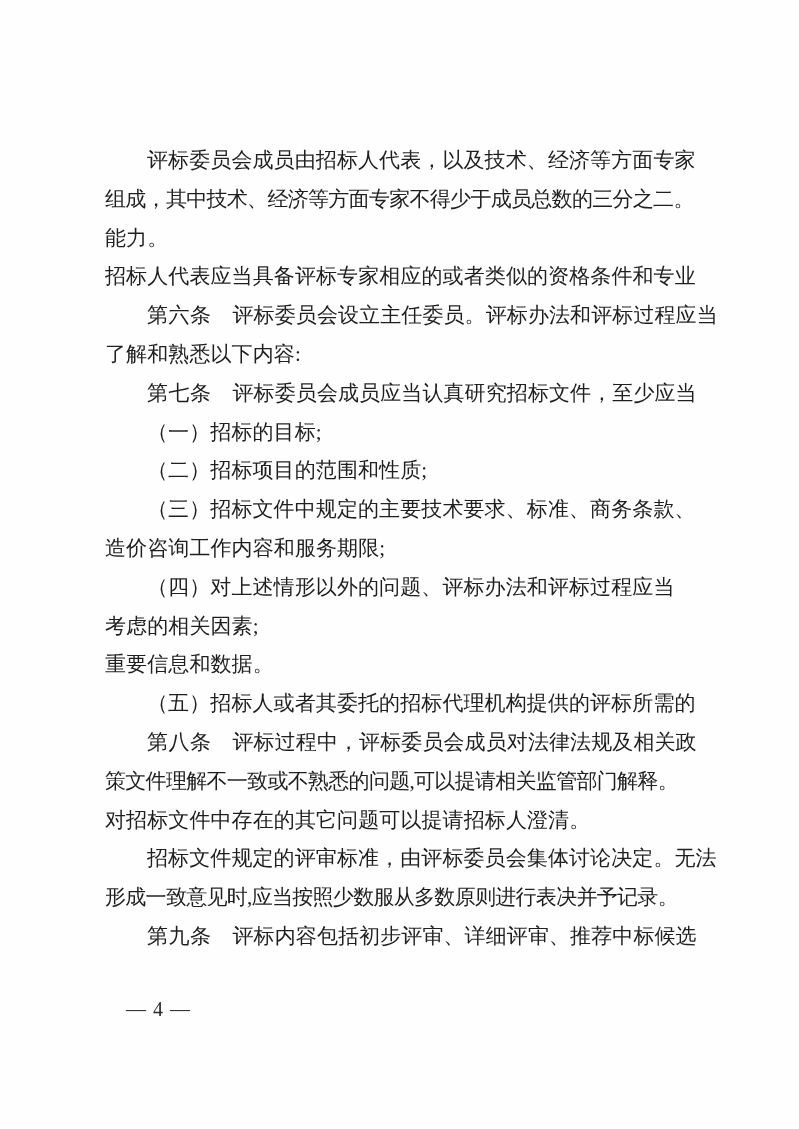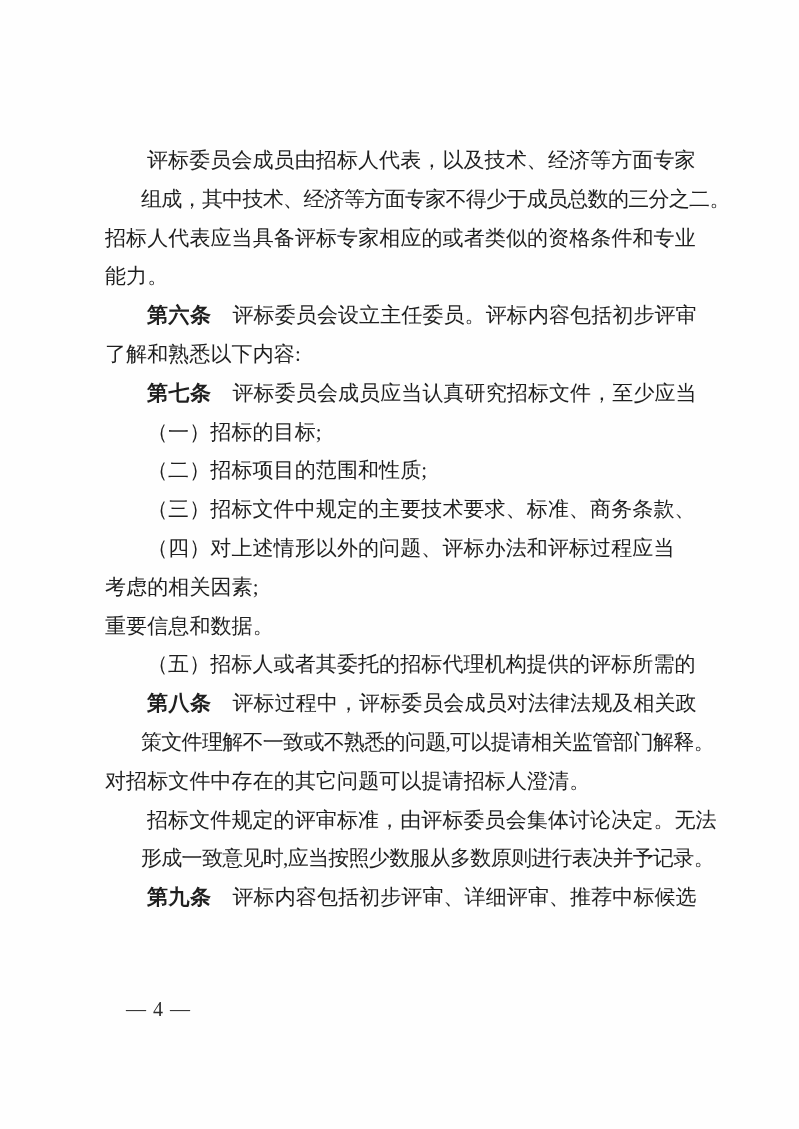--- a/index.html
+++ b/index.html
@@ -27,24 +27,23 @@
     font-size: 21px;
     color: #1f1f1f;
     white-space: nowrap;
     letter-spacing: 0.1px;
   }
   .doc-line.indent {
     text-indent: 42px;
   }
   .doc-line.tight {
     letter-spacing: -0.7px;
-    margin-left: 36px;
   }
   .article-head {
-    font-weight: bold;
+    font-weight: normal;
     margin-right: 1em;
     letter-spacing: 0.5px;
     margin-top: 32px;
   }
   .page-footer {
     position: absolute;
     left: 126px;
     top: 998px;
     font-size: 20px;
     line-height: 22px;
@@ -53,28 +52,29 @@
   }
 </style>
 </head>
 <body>
 
 <div class="page">
   <div class="content">
 
   <div class="doc-line indent"><span>评标委员会成员由招标人代表，以及技术、经济等方面专家</span></div>
       <div class="doc-line tight"><span>组成，其中技术、经济等方面专家不得少于成员总数的三分之二。</span></div>
+      <div class="doc-line"><span>能力。</span></div>
       <div class="doc-line"><span>招标人代表应当具备评标专家相应的或者类似的资格条件和专业</span></div>
-      <div class="doc-line"><span>能力。</span></div>
-      <div class="doc-line indent"><span class="article-head">第六条</span><span>评标委员会设立主任委员。评标内容包括初步评审</span></div>
+      <div class="doc-line indent"><span class="article-head">第六条</span><span>评标委员会设立主任委员。评标办法和评标过程应当</span></div>
       <div class="doc-line"><span>了解和熟悉以下内容:</span></div>
       <div class="doc-line indent"><span class="article-head">第七条</span><span>评标委员会成员应当认真研究招标文件，至少应当</span></div>
       <div class="doc-line indent"><span>（一）招标的目标;</span></div>
       <div class="doc-line indent"><span>（二）招标项目的范围和性质;</span></div>
       <div class="doc-line indent"><span>（三）招标文件中规定的主要技术要求、标准、商务条款、</span></div>
+      <div class="doc-line"><span>造价咨询工作内容和服务期限;</span></div>
       <div class="doc-line indent"><span>（四）对上述情形以外的问题、评标办法和评标过程应当</span></div>
       <div class="doc-line"><span>考虑的相关因素;</span></div>
       <div class="doc-line"><span>重要信息和数据。</span></div>
       <div class="doc-line indent"><span>（五）招标人或者其委托的招标代理机构提供的评标所需的</span></div>
       <div class="doc-line indent"><span class="article-head">第八条</span><span>评标过程中，评标委员会成员对法律法规及相关政</span></div>
       <div class="doc-line tight"><span>策文件理解不一致或不熟悉的问题,可以提请相关监管部门解释。</span></div>
       <div class="doc-line"><span>对招标文件中存在的其它问题可以提请招标人澄清。</span></div>
       <div class="doc-line indent"><span>招标文件规定的评审标准，由评标委员会集体讨论决定。无法</span></div>
       <div class="doc-line tight"><span>形成一致意见时,应当按照少数服从多数原则进行表决并予记录。</span></div>
       <div class="doc-line indent"><span class="article-head">第九条</span><span>评标内容包括初步评审、详细评审、推荐中标候选</span></div>

